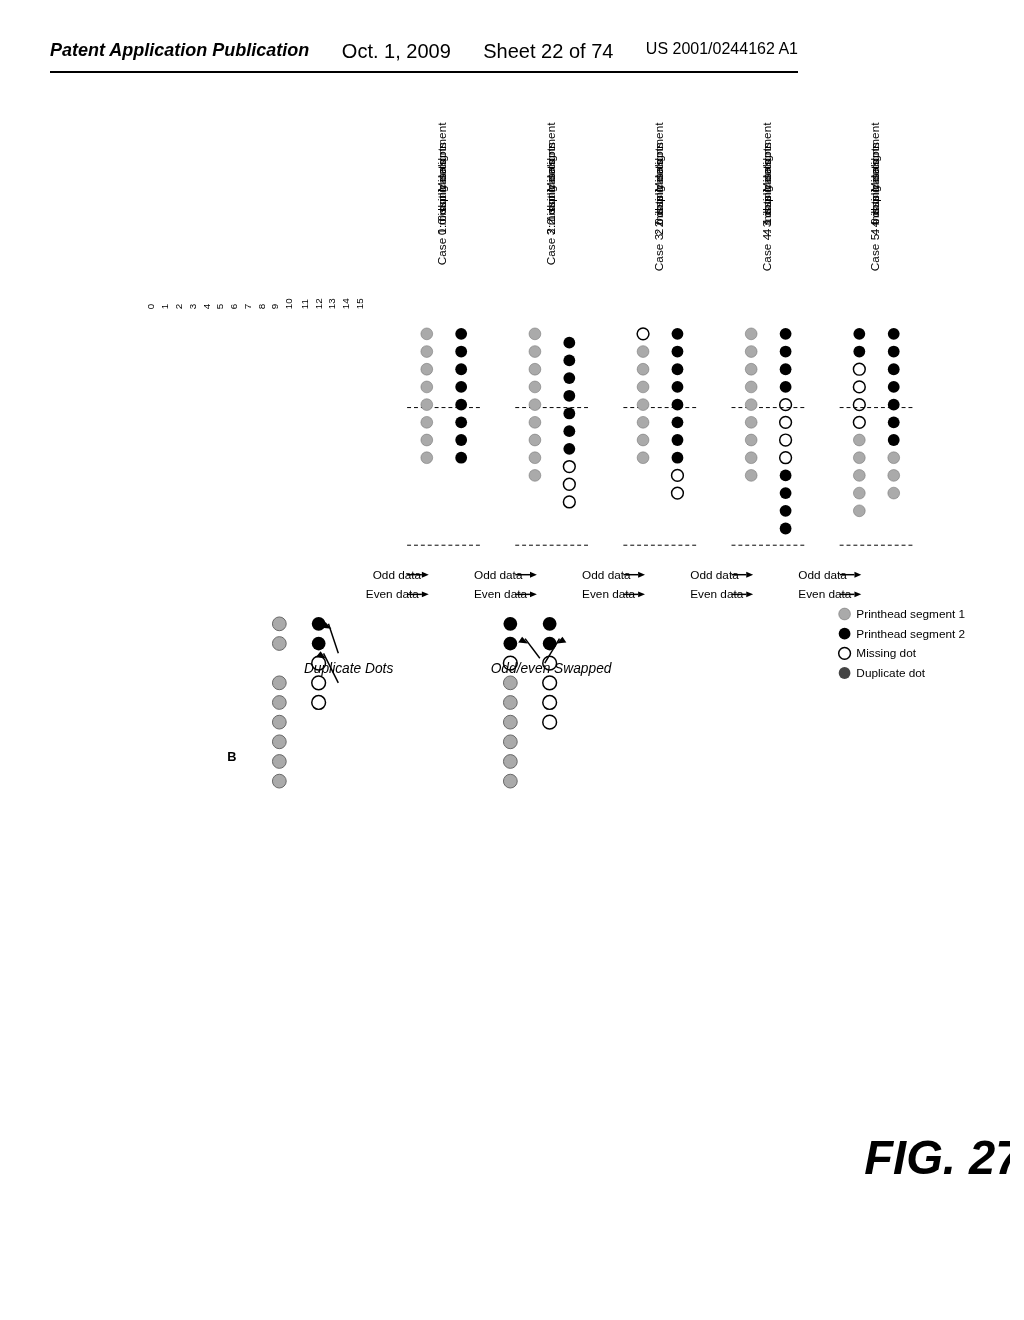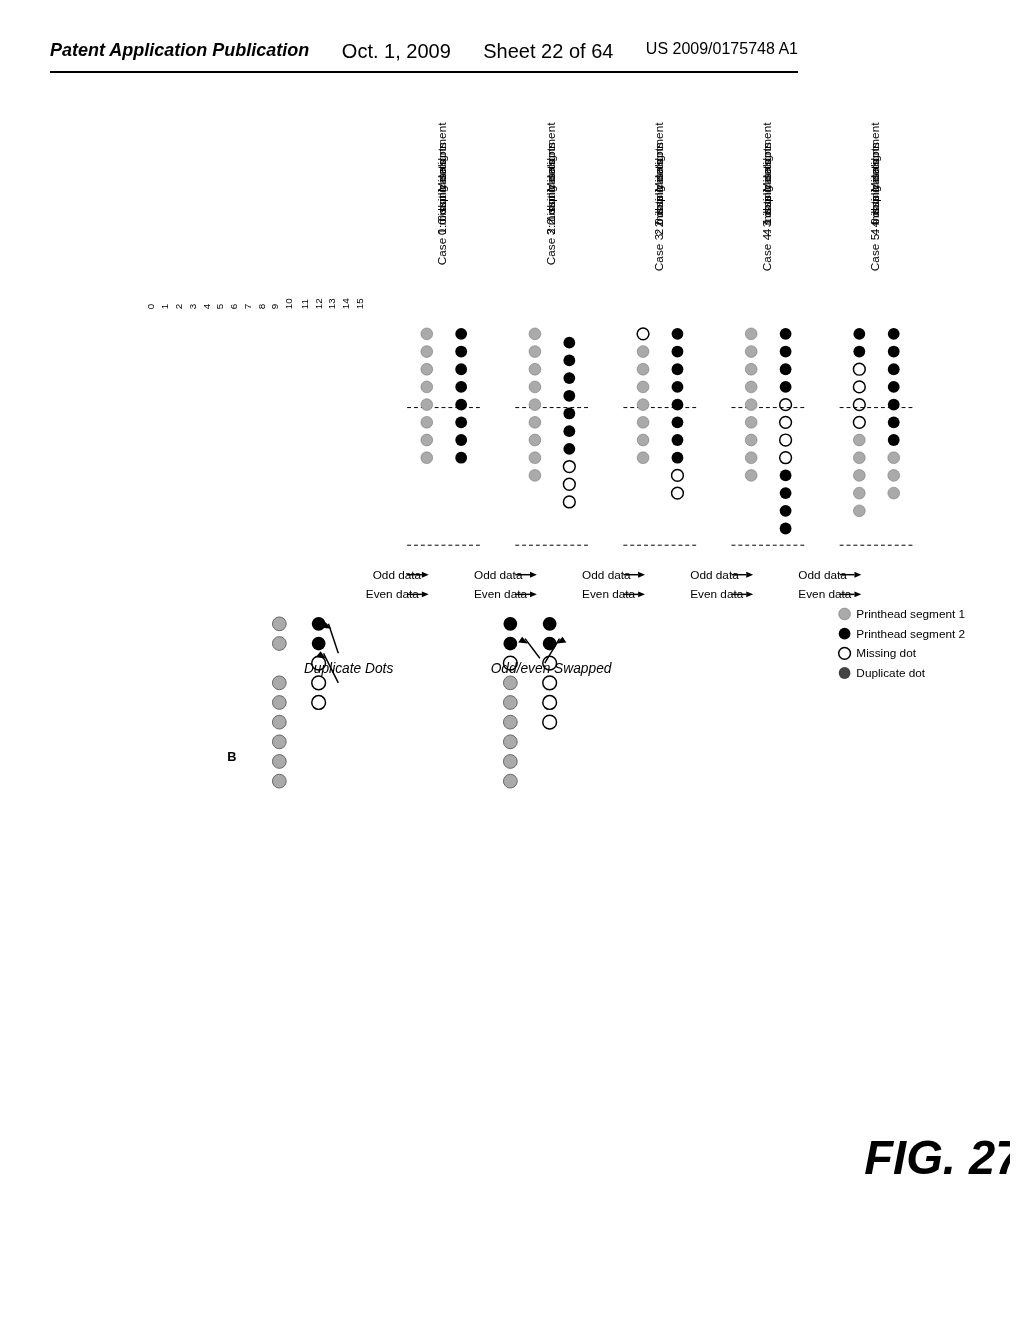--- a/index.html
+++ b/index.html
@@ -50,22 +50,22 @@
       font-family: Arial, sans-serif;
     }
   </style>
 </head>
 <body>
 
 <div class="page">
   <div class="header">
     <div class="header-left">Patent Application Publication</div>
     <div class="header-center">Oct. 1, 2009</div>
-    <div class="header-center">Sheet 22 of 64</div>
-    <div class="header-right">US 2009/0175748 A1</div>
+    <div class="header-center">Sheet 22 of 74</div>
+    <div class="header-right">US 2001/0244162 A1</div>
   </div>
 
   <div class="main-content">
     <svg width="960" height="1180" viewBox="0 0 960 1180">
 
       <g transform="translate(395, 30)">
         <text transform="rotate(-90)" x="0" y="0" font-size="12" text-anchor="end">Case 1: 0 dot Misalignment</text>
         <text transform="rotate(-90)" x="-20" y="0" font-size="12" text-anchor="end">0 duplicate dots</text>
         <text transform="rotate(-90)" x="-38" y="0" font-size="12" text-anchor="end">0 missing dots</text>
       </g>

